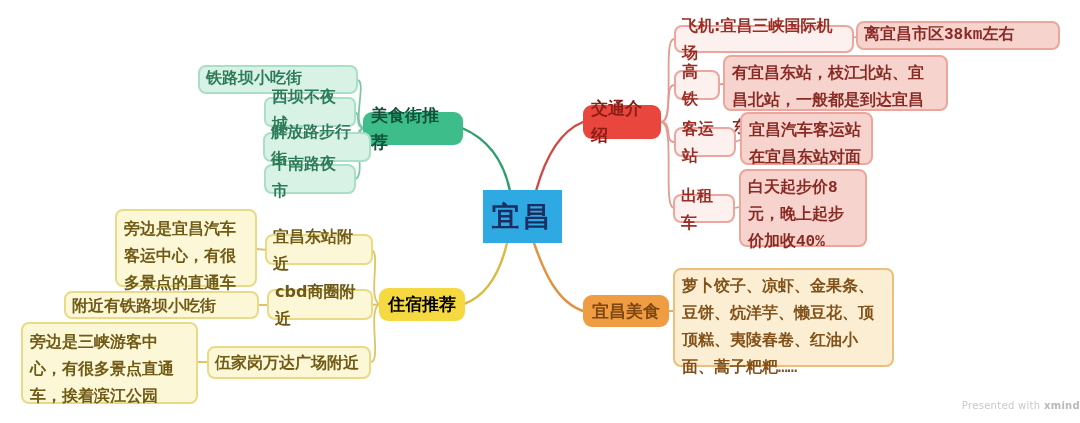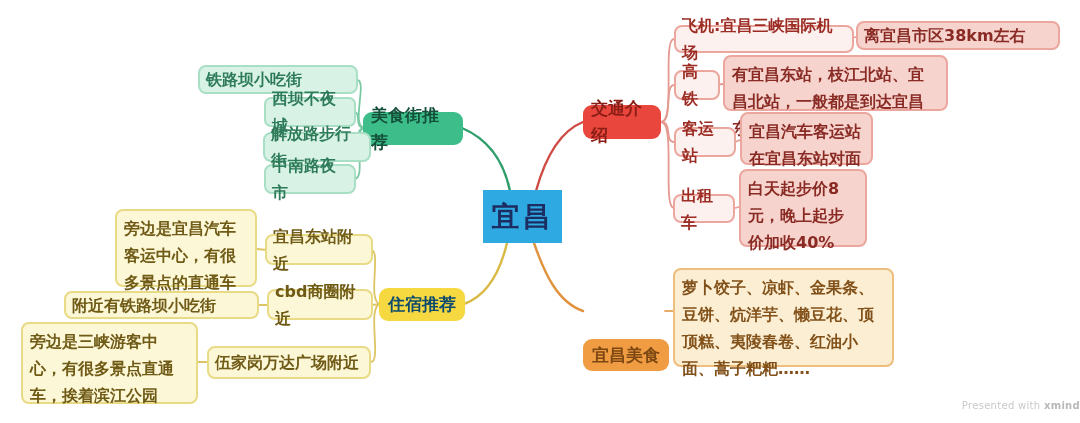--- a/index.html
+++ b/index.html
@@ -15,32 +15,33 @@
     position:absolute;box-sizing:border-box;
     display:flex;align-items:center;justify-content:flex-start;
     font-weight:bold;border-radius:8px;
     padding:2px 6px;line-height:27px;
   }
   .sketch{
     background-image:repeating-linear-gradient(135deg,rgba(255,255,255,.16) 0 3px,rgba(255,255,255,0) 3px 9px);
   }
   .lightsketch{
     background-image:repeating-linear-gradient(135deg,rgba(255,255,255,.35) 0 2px,rgba(255,255,255,0) 2px 10px);
+    font-family:Liberation Mono, monospace;
   }
   
   .root{
     background:#2fa9e2;color:#1c2d62;border-radius:0;
     font-size:28px;letter-spacing:3px;justify-content:center;padding:0;
   }
   
   .main{font-size:17px;justify-content:center;border-radius:9px;padding:2px 8px;}
   .main-green{background:#3cbd8a;color:#14503a;}
-  .main-yellow{background:#f6d840;color:#0c4a6e;}
+  .main-yellow{background:#f6d840;color:#000000;}
   .main-red{background:#e9473d;color:#8a1d15;}
-  .main-orange{background:#f09c42;color:#7c4712;margin-top:44px;}
+  .main-orange{background:#f09c42;color:#7c4712;}
   
   .sub{font-size:16px;}
   .mint{background:#d9f2e6;border:2px solid #a9dfc4;color:#2e7b59;}
   .cream{background:#fcf7d7;border:2px solid #e9da85;color:#6f5a16;}
   .pink-label{background:#fdf1ef;border:2px solid #eba69d;color:#9c2d24;}
   .pink-note{background:#f6d3cd;border:2px solid #eba69d;color:#892b24;}
   .cream-orange{background:#fbeed2;border:2px solid #edbe7d;color:#82511a;}
   .note{align-items:flex-start;padding:4px 7px;}
   .watermark{
     position:absolute;left:0;top:400px;width:1080px;

